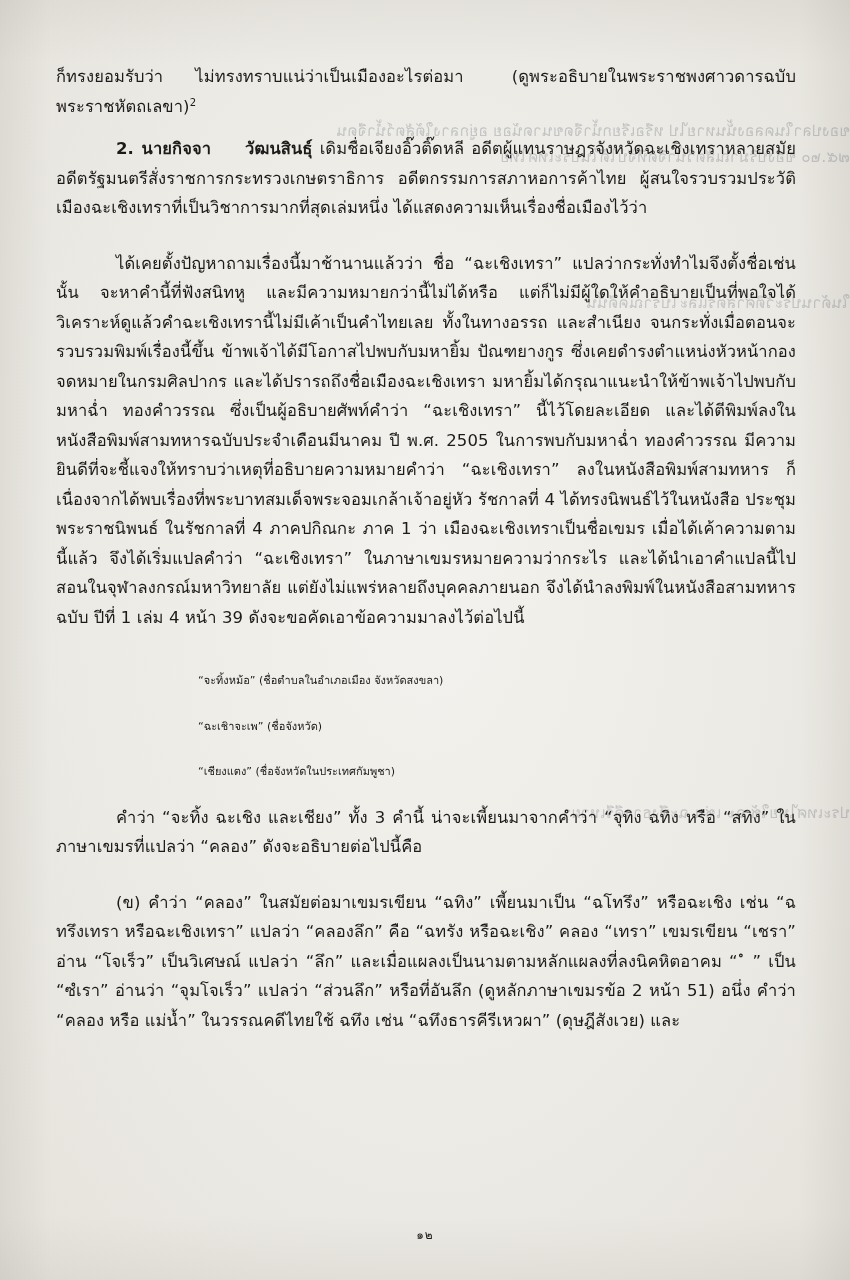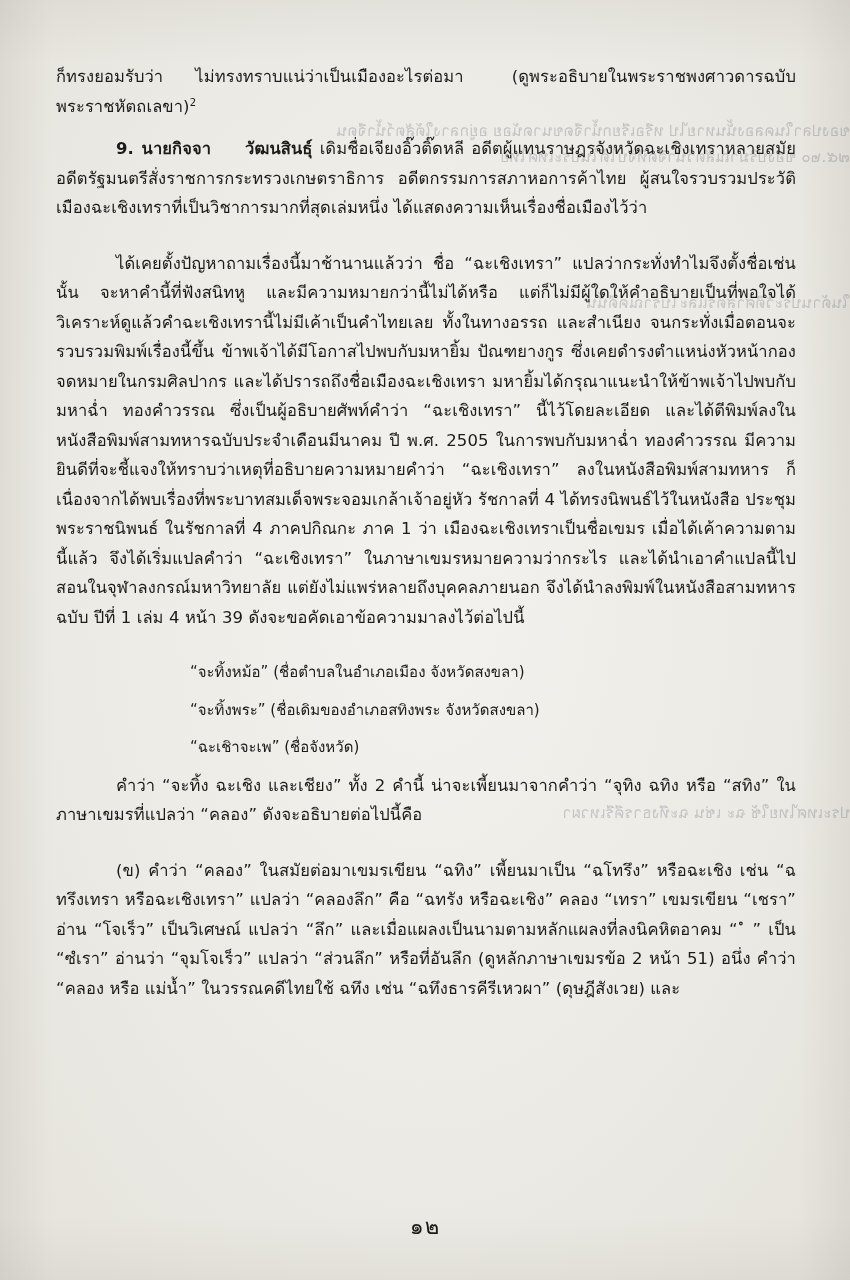--- a/index.html
+++ b/index.html
@@ -75,34 +75,34 @@
     line-height: 0;
   }
   .block-gap {
     height: 13px;
   }
   .list {
     margin: 0;
     padding: 0;
   }
   .list-item {
-    font-size: 15px;
+    font-size: 11px;
     line-height: 29.5px;
-    margin: 8px;
+    margin: 16px;
     padding-left: 126px;
     position: relative;
     z-index: 2;
   }
   .pagenum {
     position: absolute;
     left: 0;
     right: 0;
     bottom: 36px;
     text-align: center;
-    font-size: 22px;
+    font-size: 12px;
     letter-spacing: 1px;
     z-index: 3;
   }
   .sp-wide {
     display: inline-block;
     width: 34px;
   }
   .sp-mid {
     display: inline-block;
     width: 18px;
@@ -125,38 +125,38 @@
   <div class="bleed" style="top: 800px; left: 50px;">
     <span>ประเทศไทยใช้ ฉะ เช่น ฉะทึงธารคีรีเหวผา</span>
   </div>
 
   <div class="content">
 
     <p class="para"><span>ก็ทรงยอมรับว่า</span><span class="sp-mid"></span><span>  ไม่ทรงทราบแน่ว่าเป็นเมืองอะไรต่อมา</span><span class="sp-wide"></span><span>        (ดูพระอธิบายในพระราชพงศาวดารฉบับพระราชหัตถเลขา)</span><sup>2</sup></p>
 
     <div class="block-gap"></div>
 
-    <p class="para indent"><span class="b">9. นายกิจจา</span><span class="sp-wide"></span><span class="b">วัฒนสินธุ์</span><span>  เดิมชื่อเจียงอิ๊วติ๊ดหลี  อดีตผู้แทนราษฎรจังหวัดฉะเชิงเทราหลายสมัย อดีตรัฐมนตรีสั่งราชการกระทรวงเกษตราธิการ  อดีตกรรมการสภาหอการค้าไทย ผู้สนใจรวบรวมประวัติเมืองฉะเชิงเทราที่เป็นวิชาการมากที่สุดเล่มหนึ่ง  ได้แสดงความเห็นเรื่องชื่อเมืองไว้ว่า</span></p>
+    <p class="para indent"><span class="b">2. นายกิจจา</span><span class="sp-wide"></span><span class="b">วัฒนสินธุ์</span><span>  เดิมชื่อเจียงอิ๊วติ๊ดหลี  อดีตผู้แทนราษฎรจังหวัดฉะเชิงเทราหลายสมัย อดีตรัฐมนตรีสั่งราชการกระทรวงเกษตราธิการ  อดีตกรรมการสภาหอการค้าไทย ผู้สนใจรวบรวมประวัติเมืองฉะเชิงเทราที่เป็นวิชาการมากที่สุดเล่มหนึ่ง  ได้แสดงความเห็นเรื่องชื่อเมืองไว้ว่า</span></p>
 
     <div class="block-gap"></div>
 
 
     <div class="block-gap"></div>
 
     <p class="para indent">ได้เคยตั้งปัญหาถามเรื่องนี้มาช้านานแล้วว่า  ชื่อ  “ฉะเชิงเทรา”  แปลว่ากระทั่งทำไมจึงตั้งชื่อเช่นนั้น  จะหาคำนี้ที่ฟังสนิทหู และมีความหมายกว่านี้ไม่ได้หรือ  แต่ก็ไม่มีผู้ใดให้คำอธิบายเป็นที่พอใจได้ วิเคราะห์ดูแล้วคำฉะเชิงเทรานี้ไม่มีเค้าเป็นคำไทยเลย  ทั้งในทางอรรถ  และสำเนียง  จนกระทั่งเมื่อตอนจะรวบรวมพิมพ์เรื่องนี้ขึ้น  ข้าพเจ้าได้มีโอกาสไปพบกับมหายิ้ม  ปัณฑยางกูร  ซึ่งเคยดำรงตำแหน่งหัวหน้ากองจดหมายในกรมศิลปากร  และได้ปรารถถึงชื่อเมืองฉะเชิงเทรา  มหายิ้มได้กรุณาแนะนำให้ข้าพเจ้าไปพบกับมหาฉ่ำ  ทองคำวรรณ  ซึ่งเป็นผู้อธิบายศัพท์คำว่า  “ฉะเชิงเทรา”  นี้ไว้โดยละเอียด  และได้ตีพิมพ์ลงในหนังสือพิมพ์สามทหารฉบับประจำเดือนมีนาคม  ปี  พ.ศ.  2505  ในการพบกับมหาฉ่ำ ทองคำวรรณ  มีความยินดีที่จะชี้แจงให้ทราบว่าเหตุที่อธิบายความหมายคำว่า  “ฉะเชิงเทรา”  ลงในหนังสือพิมพ์สามทหาร ก็เนื่องจากได้พบเรื่องที่พระบาทสมเด็จพระจอมเกล้าเจ้าอยู่หัว รัชกาลที่ 4 ได้ทรงนิพนธ์ไว้ในหนังสือ ประชุมพระราชนิพนธ์ ในรัชกาลที่ 4 ภาคปกิณกะ ภาค 1 ว่า เมืองฉะเชิงเทราเป็นชื่อเขมร เมื่อได้เค้าความตามนี้แล้ว จึงได้เริ่มแปลคำว่า “ฉะเชิงเทรา” ในภาษาเขมรหมายความว่ากระไร และได้นำเอาคำแปลนี้ไปสอนในจุฬาลงกรณ์มหาวิทยาลัย  แต่ยังไม่แพร่หลายถึงบุคคลภายนอก จึงได้นำลงพิมพ์ในหนังสือสามทหาร ฉบับ ปีที่ 1 เล่ม 4 หน้า 39 ดังจะขอคัดเอาข้อความมาลงไว้ต่อไปนี้</p>
 
     <div class="block-gap" style="height:18px"></div>
 
     <div class="list">
       <p class="list-item">“จะทิ้งหม้อ”  (ชื่อตำบลในอำเภอเมือง จังหวัดสงขลา)</p>
-      <p class="list-item">“จะทิ้งพระ”  (ชื่อเดิมของอำเภอสทิงพระ จังหวัดสงขลา)</p>
       <p class="list-item">“ฉะเชิาจะเพ”  (ชื่อจังหวัด)</p>
+      <p class="list-item">“เชียงแตง”  (ชื่อจังหวัดในประเทศกัมพูชา)</p>
     </div>
 
-    <p class="para indent">คำว่า “จะทิ้ง ฉะเชิง และเชียง” ทั้ง 2 คำนี้ น่าจะเพี้ยนมาจากคำว่า “จุทิง  ฉทิง  หรือ “สทิง” ในภาษาเขมรที่แปลว่า “คลอง” ดังจะอธิบายต่อไปนี้คือ</p>
+    <p class="para indent">คำว่า “จะทิ้ง ฉะเชิง และเชียง” ทั้ง 3 คำนี้ น่าจะเพี้ยนมาจากคำว่า “จุทิง  ฉทิง  หรือ “สทิง” ในภาษาเขมรที่แปลว่า “คลอง” ดังจะอธิบายต่อไปนี้คือ</p>
 
     <div class="block-gap"></div>
 
 
     <div class="block-gap"></div>
 
     <p class="para indent">(ข)  คำว่า “คลอง”  ในสมัยต่อมาเขมรเขียน “ฉทิง”   เพี้ยนมาเป็น “ฉโทรึง” หรือฉะเชิง เช่น “ฉทรึงเทรา หรือฉะเชิงเทรา”  แปลว่า “คลองลึก”  คือ  “ฉทรัง หรือฉะเชิง”  คลอง “เทรา”  เขมรเขียน  “เชรา”  อ่าน “โจเร็ว”  เป็นวิเศษณ์ แปลว่า  “ลึก”   และเมื่อแผลงเป็นนามตามหลักแผลงที่ลงนิคหิตอาคม “ ํ ” เป็น “ซํเรา” อ่านว่า “จุมโจเร็ว” แปลว่า “ส่วนลึก” หรือที่อันลึก (ดูหลักภาษาเขมรข้อ 2 หน้า 51) อนึ่ง คำว่า “คลอง หรือ แม่น้ำ” ในวรรณคดีไทยใช้ ฉทึง เช่น “ฉทึงธารคีรีเหวผา” (ดุษฎีสังเวย) และ</p>
 
   </div>
 

